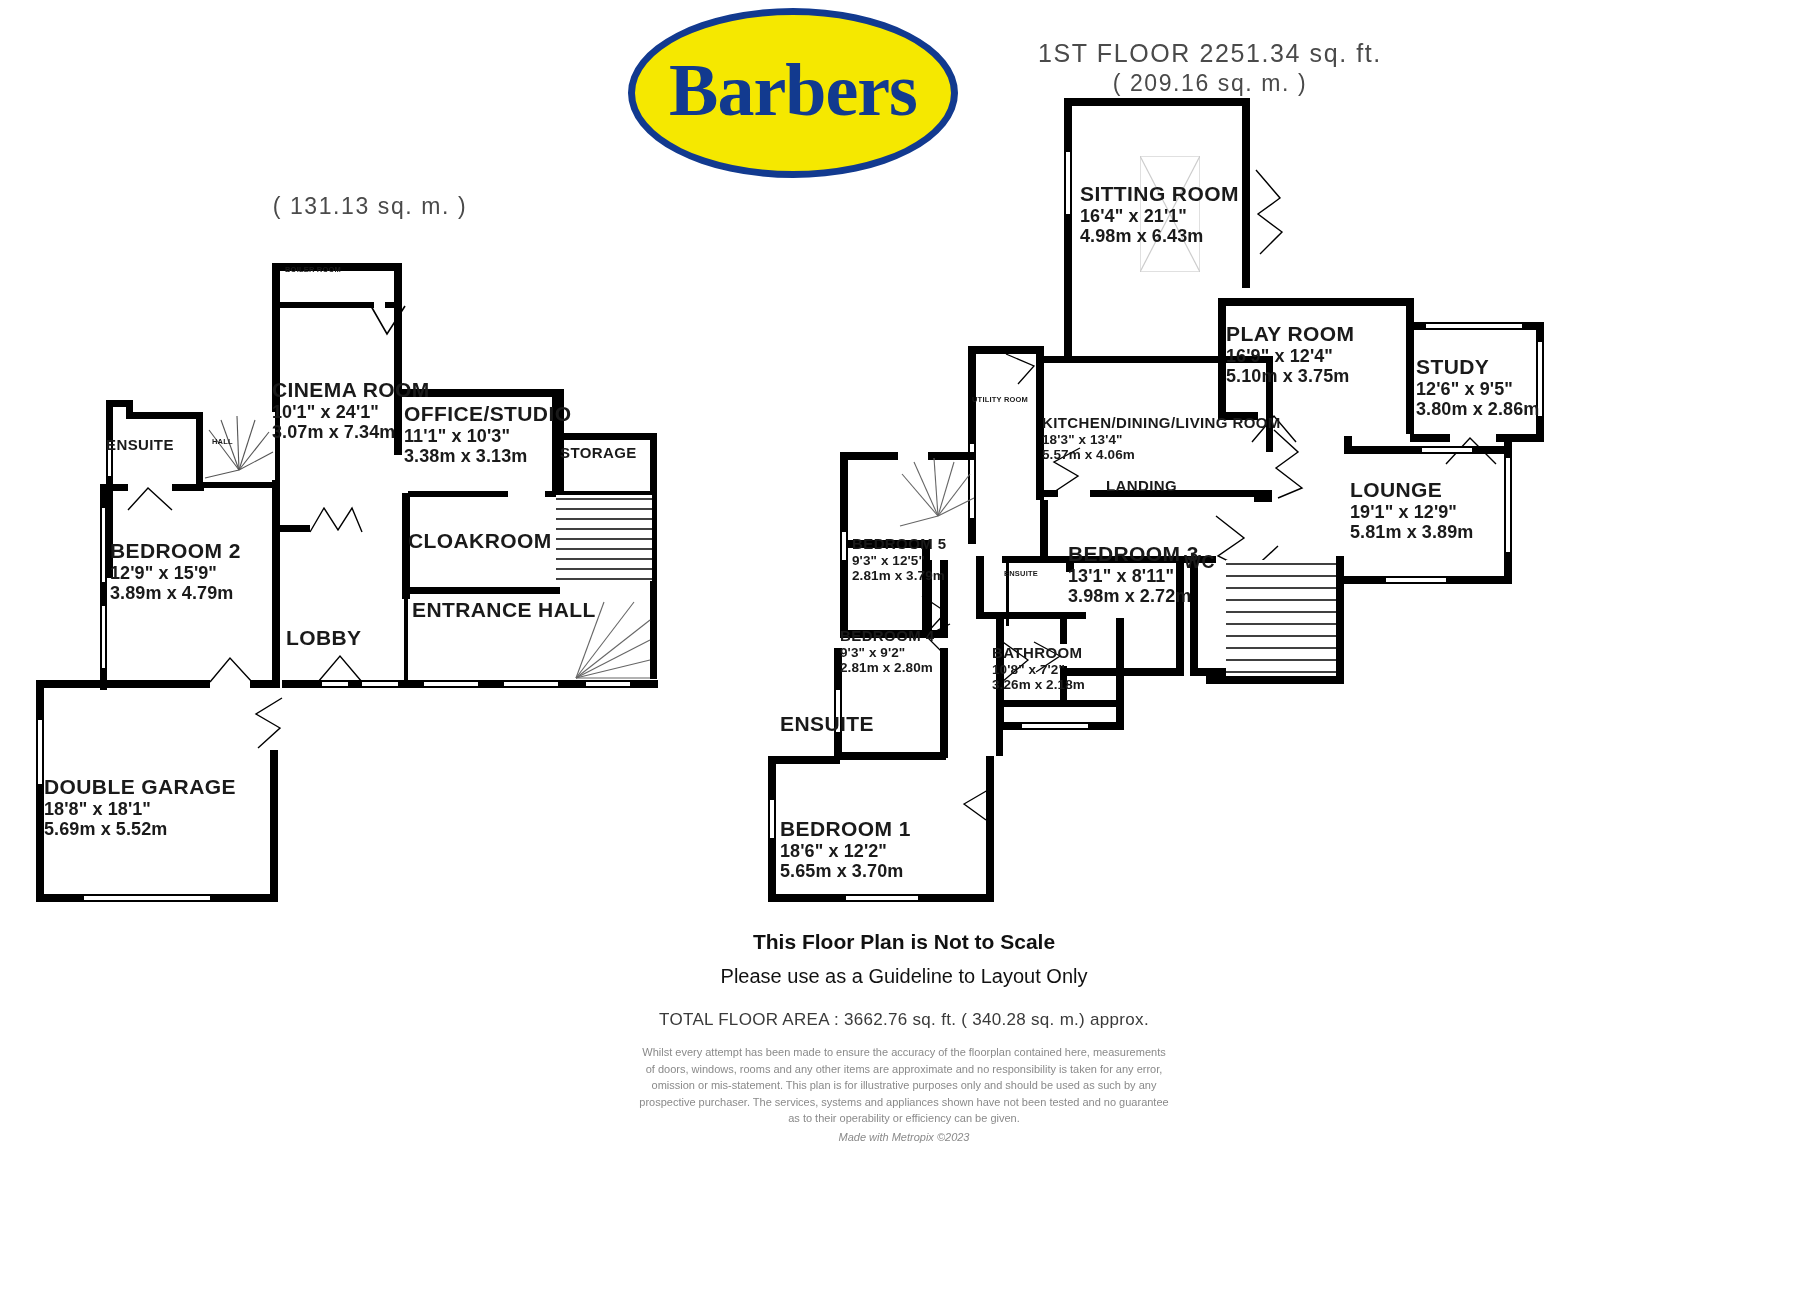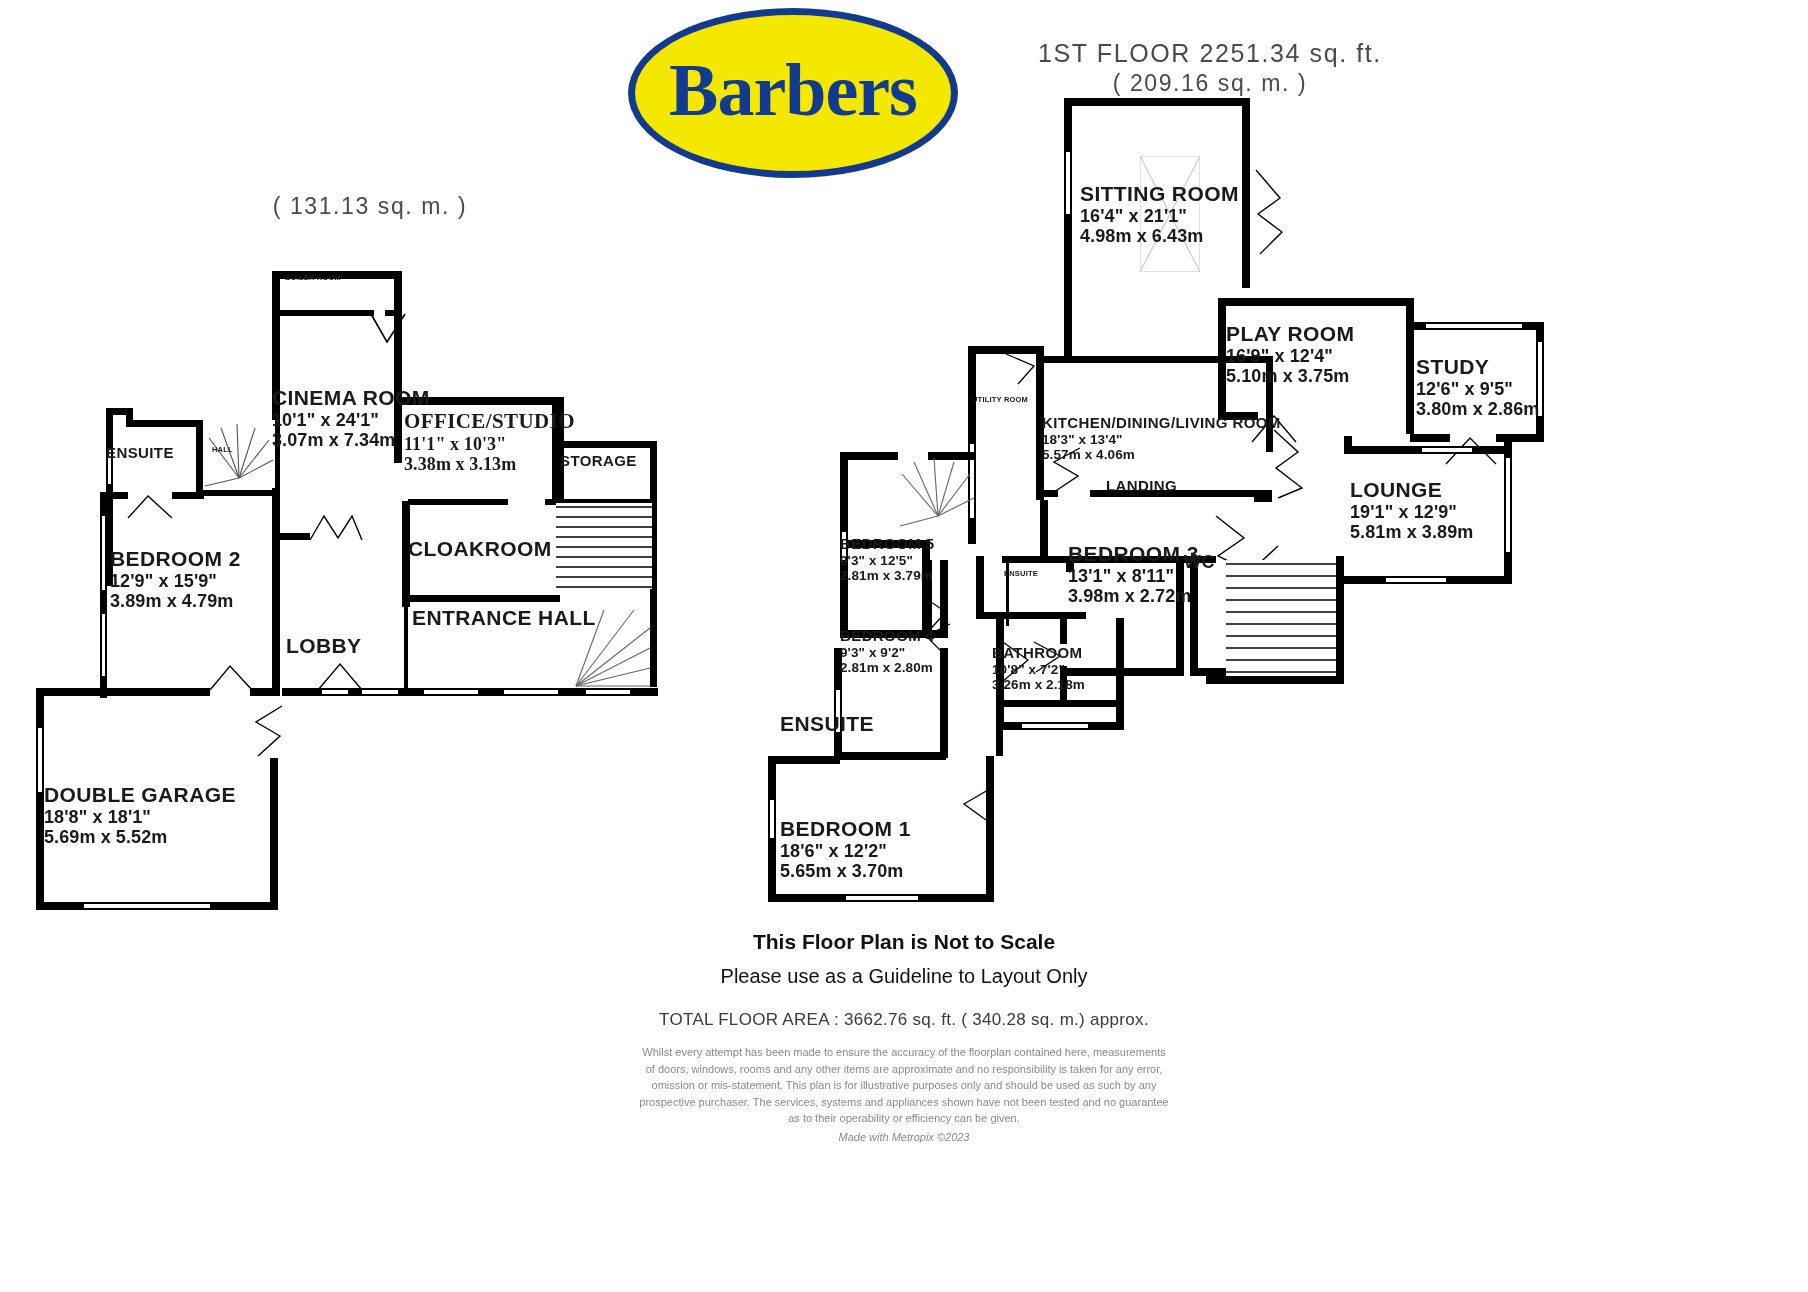--- a/index.html
+++ b/index.html
@@ -57,21 +57,21 @@
 <div id="logo" class="abs">
   <div class="oval">
     <span class="word">Barbers</span>
   </div>
 </div>
 
 <div class="abs floor-title" style="left:100px;top:192px;width:540px;">
   <div class="l2">( 131.13 sq. m. )</div>
 </div>
 
-<div class="plan" id="ground-plan" style="left:0;top:16px;width:720px;height:920px;">
+<div class="plan" id="ground-plan" style="left:0;top:8px;width:720px;height:920px;">
 
   <div class="wl" style="left:272px;top:255px;width:8px;height:336px;"></div>
   <div class="wl" style="left:272px;top:255px;width:130px;height:8px;"></div>
   <div class="wl" style="left:394px;top:255px;width:8px;height:192px;"></div>
 
   <div class="thin" style="left:276px;top:294px;width:98px;height:6px;"></div>
   <div class="thin" style="left:385px;top:294px;width:17px;height:6px;"></div>
   <div class="door" style="left:371px;top:296px;">
     <svg width="36" height="34">
         <path d="M0,2 L16,30 L34,2" fill="none" stroke="#000" stroke-width="1.6"></path>
@@ -207,21 +207,21 @@
   </div>
 
   <div class="room tiny" style="left:285px;top:258px;width:110px;">
     <div class="nm">BOILER ROOM</div>
   </div>
   <div class="room" style="left:272px;top:370px;width:132px;">
     <div class="nm">CINEMA ROOM</div>
     <div class="dim">10'1" x 24'1"</div>
     <div class="dim">3.07m x 7.34m</div>
   </div>
-  <div class="room" style="left:404px;top:394px;width:156px;font-family:Liberation Serif, serif;">
+  <div class="room" style="left:404px;top:394px;width:156px;">
     <div class="nm">OFFICE/STUDIO</div>
     <div class="dim">11'1" x 10'3"</div>
     <div class="dim">3.38m x 3.13m</div>
   </div>
   <div class="room sm" style="left:560px;top:437px;width:96px;">
     <div class="nm">STORAGE</div>
   </div>
   <div class="room sm" style="left:106px;top:429px;width:92px;">
     <div class="nm">ENSUITE</div>
   </div>
@@ -476,21 +476,21 @@
     <div class="dim">5.57m x 4.06m</div>
   </div>
   <div class="room sm" style="left:346px;top:478px;width:130px;">
     <div class="nm">LANDING</div>
   </div>
   <div class="room" style="left:590px;top:478px;width:176px;">
     <div class="nm">LOUNGE</div>
     <div class="dim">19'1" x 12'9"</div>
     <div class="dim">5.81m x 3.89m</div>
   </div>
-  <div class="room sm" style="left:80px;top:536px;width:110px;">
+  <div class="room sm" style="left:80px;top:536px;width:110px;padding-left:12px;">
     <div class="nm">BEDROOM 5</div>
     <div class="dim">9'3" x 12'5"</div>
     <div class="dim">2.81m x 3.79m</div>
   </div>
   <div class="room" style="left:308px;top:542px;width:116px;">
     <div class="nm">BEDROOM 3</div>
     <div class="dim">13'1" x 8'11"</div>
     <div class="dim">3.98m x 2.72m</div>
   </div>
   <div class="room sm" style="left:424px;top:552px;width:44px;">

